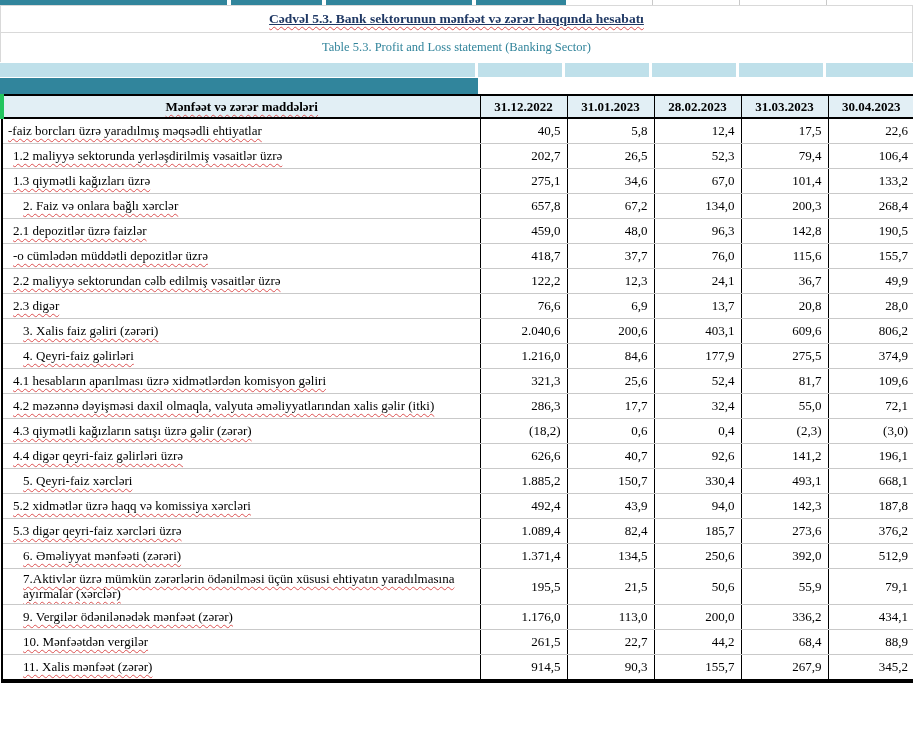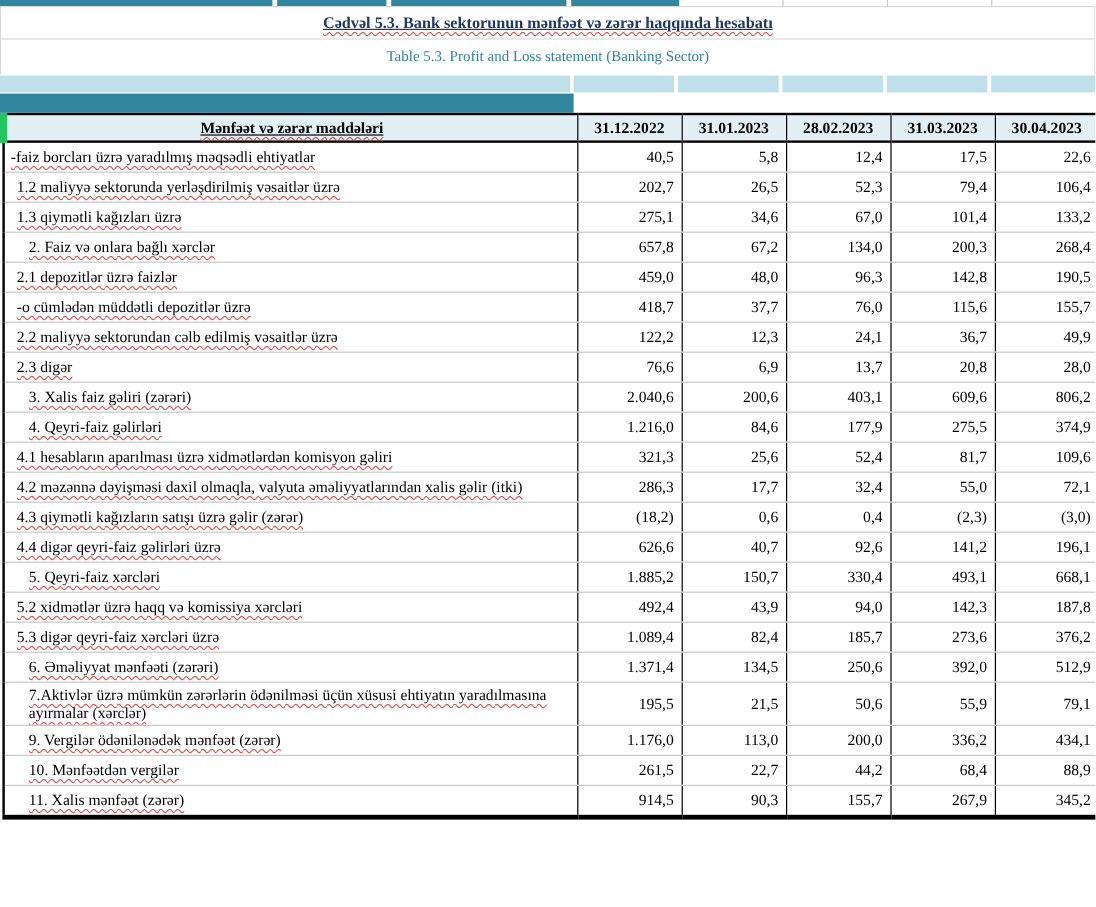--- a/index.html
+++ b/index.html
@@ -44,21 +44,21 @@
   .band-teal{height:16px;position:relative;}
   .band-teal .fill{position:absolute;left:0;top:0;width:478px;height:16px;background:var(--teal);}
   
   table.pl{width:913px;border-collapse:collapse;table-layout:fixed;}
   table.pl th,table.pl td{overflow:hidden;}
   thead th{
     height:21px;background:var(--headerbg);
     border-top:2px solid #000;border-bottom:2px solid #000;border-left:1px solid #000;
     font-size:13px;font-weight:bold;text-align:center;vertical-align:middle;padding:0;
   }
-  thead th:first-child{border-left:6px solid #22c55e;text-decoration:underline;}
+  thead th:first-child{border-left:4px solid #22c55e;}
   thead th:last-child{border-right:2px solid #000;}
   tbody td{
     height:24px;border-left:1px solid #000;border-bottom:1px solid var(--gridgray);
     font-size:13px;vertical-align:middle;padding:0;
   }
   tbody td:first-child{border-left:2px solid #000;}
   tbody td:last-child{border-right:2px solid #000;}
   tbody tr:last-child td{border-bottom:4px solid #000;}
   td.num{text-align:right;padding-right:6px;white-space:nowrap;}
   td.label{line-height:1.12;}

